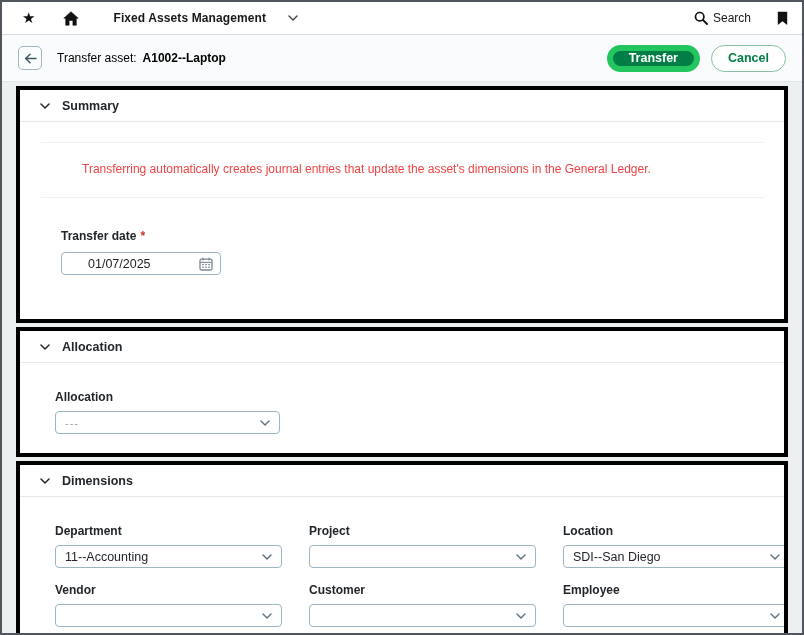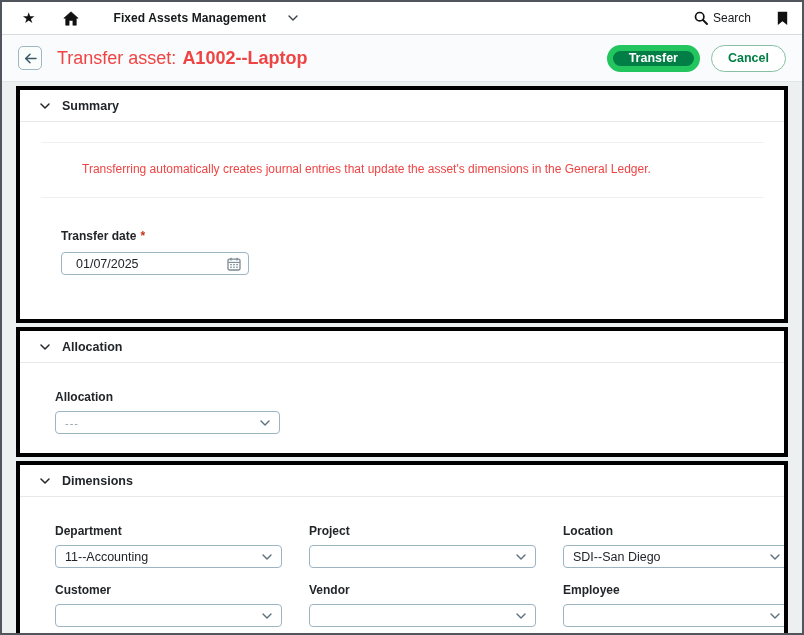--- a/index.html
+++ b/index.html
@@ -39,21 +39,21 @@
     display: flex; align-items: center;
     padding: 0 16px;
   }
   .back-btn {
     width: 24px; height: 24px;
     border: 1px solid #9fb6c3; border-radius: 5px;
     background: #fbfdfd;
     display: flex; align-items: center; justify-content: center;
     cursor: pointer; flex: 0 0 auto;
   }
-  .page-title { margin-left: 15px; font-size: 18px; color: #ef4444; white-space: nowrap; }
+  .page-title { margin-left: 15px; font-size: 12px; color: #000000; white-space: nowrap; }
   .page-title .prefix { font-weight: normal; margin-right: 6px; }
   .page-title .asset { font-weight: bold; }
   .header-actions { margin-left: auto; display: flex; align-items: center; gap: 11px; }
   .btn { height: 27px; border-radius: 14px; font-family: "Liberation Sans", sans-serif;
          font-size: 12.5px; font-weight: bold; cursor: pointer; padding: 0 16px; }
   .btn-primary { background: #007e45; border: 6px solid #22c55e; color: #ffffff; }
   .btn-secondary { background: #ffffff; border: 1px solid #86bfa2; color: #007e45; }
 
   
   .content { padding: 4px 14px 0 14px; }
@@ -81,24 +81,24 @@
   }
 
   .field-label { font-size: 12px; font-weight: bold; color: #22262a; }
   .req { color: #c7341f; font-size: 12px; font-weight: bold; margin-left: 4px; }
 
   
   .date-block { padding: 28px 0 44px 41px; }
   .summary-card .date-block { padding-left: 41px; }
   .date-label-row { margin-bottom: 8px; }
   .date-input-wrap {
-    width: 188px; height: 23px;
+    width: 160px; height: 23px;
     border: 1px solid #9db5c3; border-radius: 4px;
     background: #fff; display: flex; align-items: center;
-    padding: 0 7px 0 14px;
+    padding: 0 7px 0 26px;
   }
   .date-input-wrap input {
     border: none; outline: none; flex: 1; min-width: 0;
     font-family: "Liberation Sans", sans-serif;
     font-size: 12.5px; color: #21252a; background: transparent;
   }
   .cal-icon { display: flex; cursor: pointer; }
 
   
   .select {
@@ -280,33 +280,33 @@
             <span class="val">SDI--San Diego</span>
             <span>
               <svg width="10" height="6" viewBox="0 0 10 6">
                   <polyline points="1,1 5,5 9,1" fill="none" stroke="#5b6f7c" stroke-width="1.4" stroke-linecap="round" stroke-linejoin="round"></polyline>
                 </svg>
             </span>
           </div>
         </div>
 
         <div class="dim-field">
+          <span class="field-label">Vendor</span>
+          <div class="select">
+            <span class="val"></span>
+            <span>
+              <svg width="10" height="6" viewBox="0 0 10 6">
+                  <polyline points="1,1 5,5 9,1" fill="none" stroke="#5b6f7c" stroke-width="1.4" stroke-linecap="round" stroke-linejoin="round"></polyline>
+                </svg>
+            </span>
+          </div>
+        </div>
+
+        <div class="dim-field">
           <span class="field-label">Customer</span>
-          <div class="select">
-            <span class="val"></span>
-            <span>
-              <svg width="10" height="6" viewBox="0 0 10 6">
-                  <polyline points="1,1 5,5 9,1" fill="none" stroke="#5b6f7c" stroke-width="1.4" stroke-linecap="round" stroke-linejoin="round"></polyline>
-                </svg>
-            </span>
-          </div>
-        </div>
-
-        <div class="dim-field">
-          <span class="field-label">Vendor</span>
           <div class="select">
             <span class="val"></span>
             <span>
               <svg width="10" height="6" viewBox="0 0 10 6">
                   <polyline points="1,1 5,5 9,1" fill="none" stroke="#5b6f7c" stroke-width="1.4" stroke-linecap="round" stroke-linejoin="round"></polyline>
                 </svg>
             </span>
           </div>
         </div>
 

